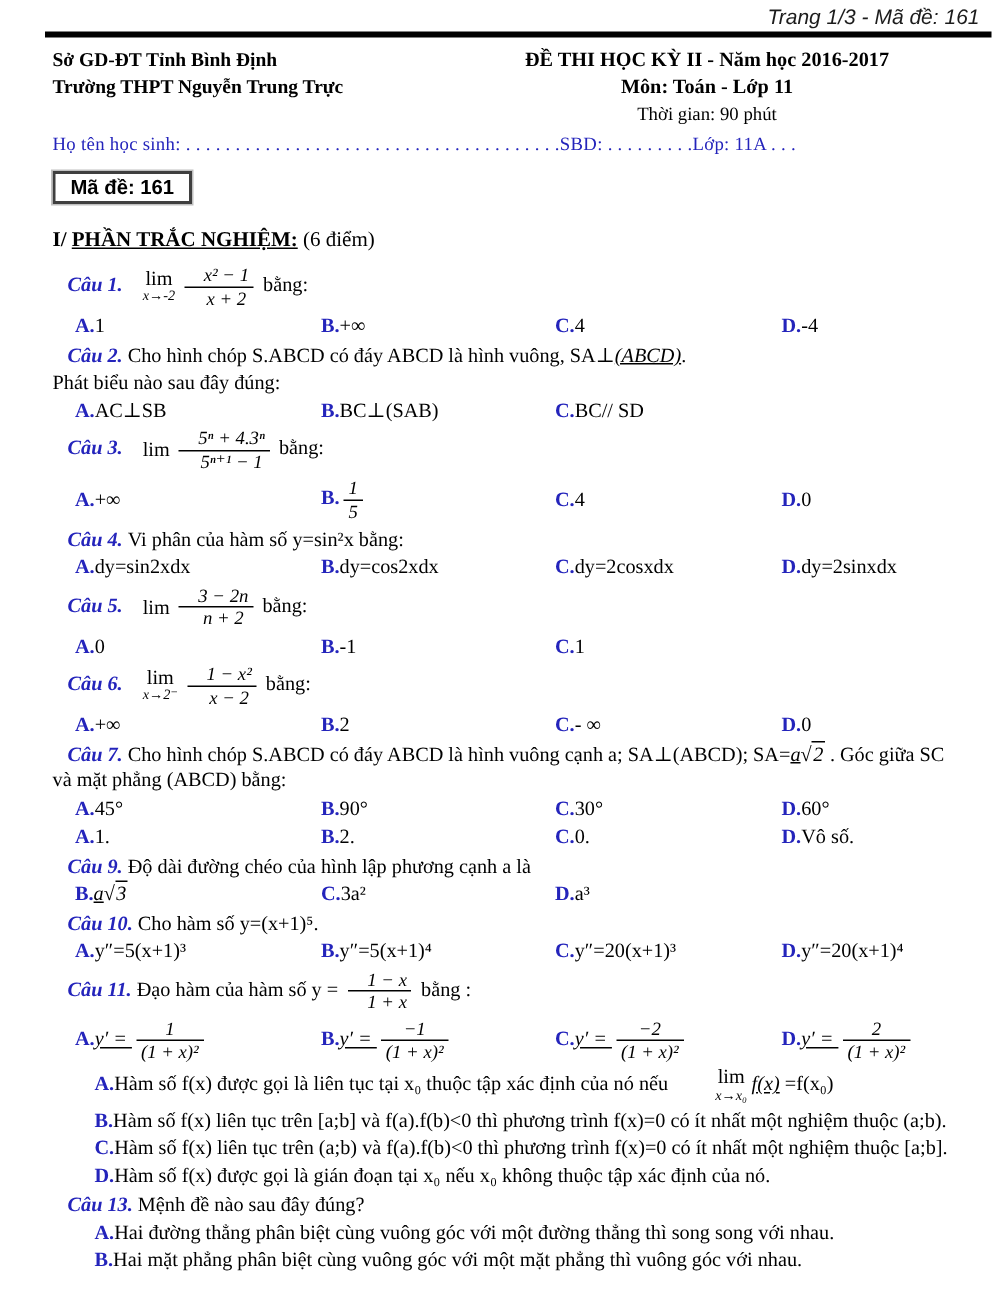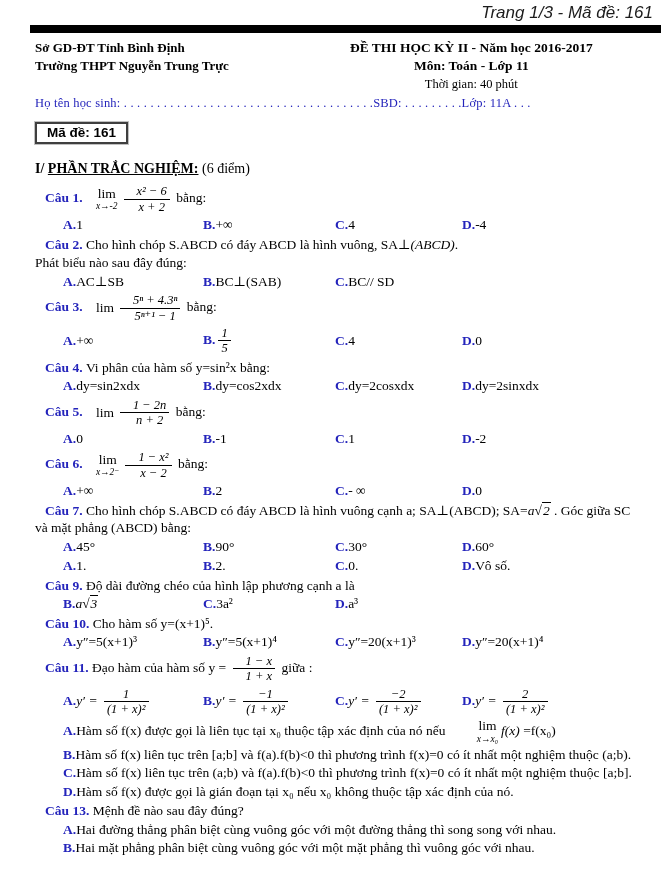--- a/index.html
+++ b/index.html
@@ -4,22 +4,22 @@
 <style>
   :root{ --blue:#2424bb; }
   html,body{margin:0;padding:0;}
   body{
     width:665px;height:870px;background:#ffffff;color:#000;
     font-family:"Liberation Serif","DejaVu Serif",serif;
     font-size:13.5px;line-height:1.3;overflow:hidden;
   }
   .top-rule{
     font-family:"Liberation Sans","DejaVu Sans",sans-serif;
-    font-style:italic;font-size:17px;color:#1c1c1c;
-    text-align:right;border-bottom:8px solid #000000;
+    font-style:italic;font-size:14px;color:#1c1c1c;
+    text-align:right;border-bottom:4px solid #000000;
     padding:2px 8px 1px 0;margin:0 4px 6px 30px;
   }
   .page{padding:0 24px 0 35px;}
   .head-row{display:flex;}
   .head-left{width:44%;font-weight:bold;font-size:13px;line-height:1.4;}
   .head-right{width:56%;text-align:center;line-height:1.35;}
   .head-right .t1,.head-right .t2{font-weight:bold;font-size:13.5px;}
   .head-right .t3{font-size:12.5px;}
   .student-line{color:var(--blue);font-size:12.5px;margin-top:3px;letter-spacing:.2px;}
   .made-wrap{margin:10px 2px 0 0;}
@@ -28,26 +28,26 @@
     padding:0 10px 1px 10px;font-family:"Liberation Sans","DejaVu Sans",sans-serif;
     font-weight:bold;font-size:13.5px;
   }
   .section-head{margin:16px 0 5px 0;font-size:14px;}
   .sec-prefix,.sec-colon{font-weight:bold;}
   .sec-title{font-weight:bold;text-decoration:underline;}
   .sec-points{font-weight:normal;}
   .question{margin:2px 0;}
   .qbody{margin:1px 0;text-indent:10px;}
   .qbody2{margin:0;}
-  .opt-grid{display:grid;grid-template-columns:140px 132px 127px 1fr;margin:1px 0 2px 28px;align-items:center;}
+  .opt-grid{display:grid;grid-template-columns:140px 132px 127px 1fr;margin:1px 0 2px 15px;align-items:center;gap:24px;}
   .opt-cell{white-space:nowrap;}
   .opt-row{margin:1px 0;text-indent:28px;}
-  .qlabel{color:var(--blue);font-weight:bold;}
+  .qlabel{color:var(--blue);font-weight:bold;font-style:italic;}
   .opt-letter{color:var(--blue);font-weight:bold;}
-  .math{font-style:italic;}
+  .math{font-style:italic;text-decoration:underline;}
   .frac{display:inline-block;text-align:center;vertical-align:middle;font-style:italic;margin:1px 3px;line-height:1.15;font-size:12.5px;}
   .frac .num{display:block;border-bottom:1px solid #000;padding:0 3px;}
   .frac .den{display:block;padding:0 3px;}
   .lim{display:inline-block;text-align:center;vertical-align:middle;line-height:1.05;margin-right:3px;}
   .lim .limword{display:block;}
   .lim .limsub{display:block;font-size:9.5px;font-style:italic;margin-top:1px;}
   .sqrt{white-space:nowrap;}
   .sqrt .rad{font-style:normal;}
   .sqrt .val{border-top:1px solid #000;font-style:italic;padding:0 1px;}
 </style>
@@ -58,37 +58,37 @@
 
 <div class="page">
   <div class="head-row">
     <div class="head-left">
       <div>Sở GD-ĐT Tỉnh Bình Định</div>
       <div>Trường THPT Nguyễn Trung Trực</div>
     </div>
     <div class="head-right">
       <div class="t1">ĐỀ THI HỌC KỲ II - Năm học 2016-2017</div>
       <div class="t2">Môn: Toán - Lớp 11</div>
-      <div class="t3">Thời gian: 40 phút</div>
+      <div class="t3">Thời gian: 90 phút</div>
     </div>
   </div>
 
   <div class="student-line">Họ tên học sinh: . . . . . . . . . . . . . . . . . . . . . . . . . . . . . . . . . . . . . .SBD: . . . . . . . . .Lớp: 11A . . .</div>
 
   <div class="made-wrap">
     <span class="made-box">Mã đề: 161</span>
   </div>
 
   <div class="section-head">
     <span class="sec-prefix">I/ </span><span class="sec-title">PHẦN TRẮC NGHIỆM:</span><span class="sec-points"> (6 điểm)</span>
   </div>
 
   <div>
       <div class="question">
-        <p class="qbody"><span class="qlabel">Câu 1. </span><span class="lim"><span class="limword">lim</span><span class="limsub">x→-2</span></span><span class="frac"><span class="num">x² − 6</span><span class="den">x + 2</span></span><span> bằng:</span></p>
+        <p class="qbody"><span class="qlabel">Câu 1. </span><span class="lim"><span class="limword">lim</span><span class="limsub">x→-2</span></span><span class="frac"><span class="num">x² − 1</span><span class="den">x + 2</span></span><span> bằng:</span></p>
         <div class="opt-grid">
           <span class="opt-cell"><span class="opt-letter">A.</span><span>1</span></span>
           <span class="opt-cell"><span class="opt-letter">B.</span><span>+∞</span></span>
           <span class="opt-cell"><span class="opt-letter">C.</span><span>4</span></span>
           <span class="opt-cell"><span class="opt-letter">D.</span><span>-4</span></span>
         </div>
       </div>
       <div class="question">
         <p class="qbody"><span class="qlabel">Câu 2. </span><span>Cho hình chóp S.ABCD có đáy ABCD là hình vuông, SA⊥</span><span class="math">(ABCD)</span><span>.</span></p>
         <p class="qbody2">Phát biểu nào sau đây đúng:</p>
@@ -110,26 +110,25 @@
       <div class="question">
         <p class="qbody"><span class="qlabel">Câu 4. </span><span>Vi phân của hàm số y=sin²x bằng:</span></p>
         <div class="opt-grid">
           <span class="opt-cell"><span class="opt-letter">A.</span><span>dy=sin2xdx</span></span>
           <span class="opt-cell"><span class="opt-letter">B.</span><span>dy=cos2xdx</span></span>
           <span class="opt-cell"><span class="opt-letter">C.</span><span>dy=2cosxdx</span></span>
           <span class="opt-cell"><span class="opt-letter">D.</span><span>dy=2sinxdx</span></span>
         </div>
       </div>
       <div class="question">
-        <p class="qbody"><span class="qlabel">Câu 5. </span><span class="lim"><span class="limword">lim</span></span><span class="frac"><span class="num">1 − 2n</span><span class="den">n + 2</span></span><span> bằng:</span></p>
+        <p class="qbody"><span class="qlabel">Câu 5. </span><span class="lim"><span class="limword">lim</span></span><span class="frac"><span class="num">3 − 2n</span><span class="den">n + 2</span></span><span> bằng:</span></p>
         <div class="opt-grid">
           <span class="opt-cell"><span class="opt-letter">A.</span><span>0</span></span>
           <span class="opt-cell"><span class="opt-letter">B.</span><span>-1</span></span>
           <span class="opt-cell"><span class="opt-letter">C.</span><span>1</span></span>
-          <span class="opt-cell"><span class="opt-letter">D.</span><span>-2</span></span>
         </div>
       </div>
       <div class="question">
         <p class="qbody"><span class="qlabel">Câu 6. </span><span class="lim"><span class="limword">lim</span><span class="limsub">x→2⁻</span></span><span class="frac"><span class="num">1 − x²</span><span class="den">x − 2</span></span><span> bằng:</span></p>
         <div class="opt-grid">
           <span class="opt-cell"><span class="opt-letter">A.</span><span>+∞</span></span>
           <span class="opt-cell"><span class="opt-letter">B.</span><span>2</span></span>
           <span class="opt-cell"><span class="opt-letter">C.</span><span>- ∞</span></span>
           <span class="opt-cell"><span class="opt-letter">D.</span><span>0</span></span>
         </div>
@@ -162,21 +161,21 @@
       <div class="question">
         <p class="qbody"><span class="qlabel">Câu 10. </span><span>Cho hàm số y=(x+1)⁵.</span></p>
         <div class="opt-grid">
           <span class="opt-cell"><span class="opt-letter">A.</span><span>y″=5(x+1)³</span></span>
           <span class="opt-cell"><span class="opt-letter">B.</span><span>y″=5(x+1)⁴</span></span>
           <span class="opt-cell"><span class="opt-letter">C.</span><span>y″=20(x+1)³</span></span>
           <span class="opt-cell"><span class="opt-letter">D.</span><span>y″=20(x+1)⁴</span></span>
         </div>
       </div>
       <div class="question">
-        <p class="qbody"><span class="qlabel">Câu 11. </span><span>Đạo hàm của hàm số y = </span><span class="frac"><span class="num">1 − x</span><span class="den">1 + x</span></span><span> giữa :</span></p>
+        <p class="qbody"><span class="qlabel">Câu 11. </span><span>Đạo hàm của hàm số y = </span><span class="frac"><span class="num">1 − x</span><span class="den">1 + x</span></span><span> bằng :</span></p>
         <div class="opt-grid">
           <span class="opt-cell"><span class="opt-letter">A.</span><span class="math">y′ = </span><span class="frac"><span class="num">1</span><span class="den">(1 + x)²</span></span></span>
           <span class="opt-cell"><span class="opt-letter">B.</span><span class="math">y′ = </span><span class="frac"><span class="num">−1</span><span class="den">(1 + x)²</span></span></span>
           <span class="opt-cell"><span class="opt-letter">C.</span><span class="math">y′ = </span><span class="frac"><span class="num">−2</span><span class="den">(1 + x)²</span></span></span>
           <span class="opt-cell"><span class="opt-letter">D.</span><span class="math">y′ = </span><span class="frac"><span class="num">2</span><span class="den">(1 + x)²</span></span></span>
         </div>
       </div>
       <div class="question">
         <p class="opt-row"><span class="opt-letter">A.</span><span>Hàm số f(x) được gọi là liên tục tại x₀ thuộc tập xác định của nó  nếu </span><span class="lim"><span class="limword">lim</span><span class="limsub">x→x₀</span></span><span class="math">f(x)</span><span> =f(x₀)</span></p>
         <p class="opt-row"><span class="opt-letter">B.</span><span>Hàm số f(x) liên tục trên [a;b] và f(a).f(b)&lt;0 thì phương trình f(x)=0 có ít nhất một nghiệm thuộc (a;b).</span></p>

